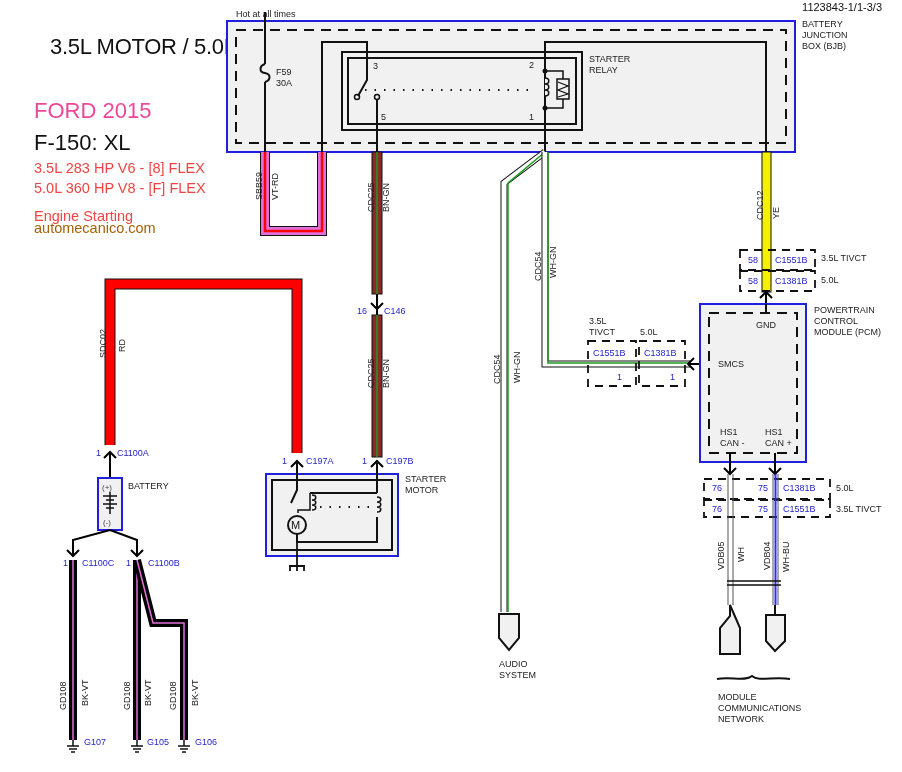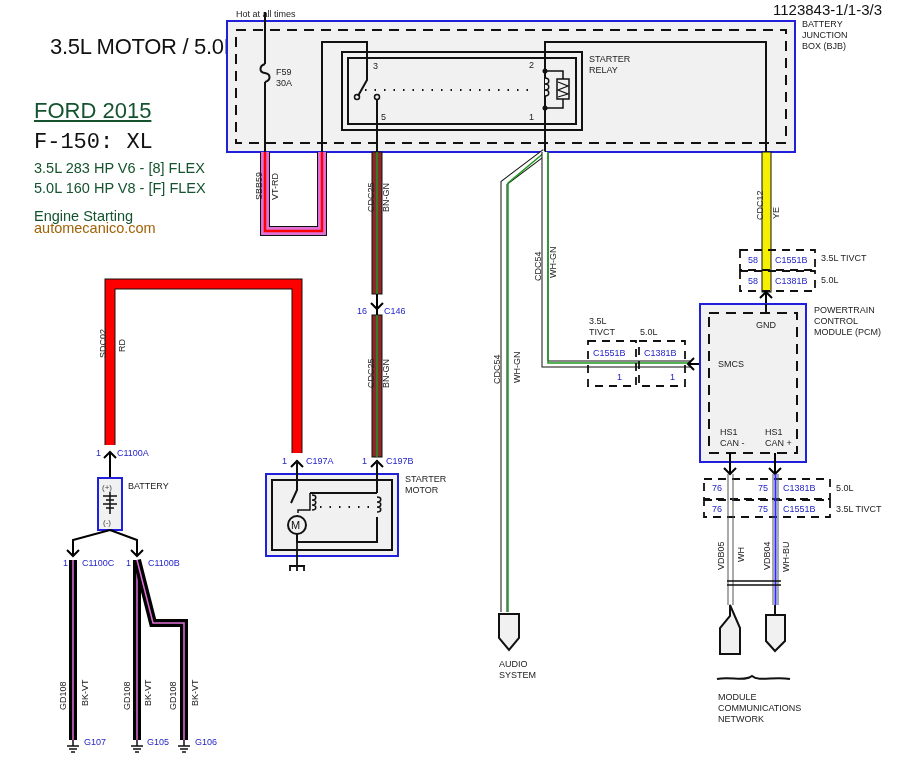--- a/index.html
+++ b/index.html
@@ -1,37 +1,37 @@
 <!DOCTYPE html>
 <html><head>
 <meta charset="utf-8">
 <style>
   html, body { margin:0; padding:0; background:#ffffff; }
   body { width:902px; height:772px; position:relative; overflow:hidden; font-family:"Liberation Sans", sans-serif; }
   .title-block { position:absolute; left:0; top:0; }
   .t-main { position:absolute; left:50px; top:34px; font-size:22px; color:#111; white-space:nowrap; letter-spacing:-0.3px; }
-  .t-make { position:absolute; left:34px; top:98px; font-size:22px; color:#14532d; white-space:nowrap;text-decoration:underline; }
-  .t-model { position:absolute; left:34px; top:130px; font-size:22px; color:#111; white-space:nowrap;font-family:Liberation Mono, monospace; }
-  .t-eng { position:absolute; left:34px; font-size:14.5px; color:#14532d; white-space:nowrap; }
+  .t-make { position:absolute; left:34px; top:98px; font-size:22px; color:#ec4899; white-space:nowrap; }
+  .t-model { position:absolute; left:34px; top:130px; font-size:22px; color:#111; white-space:nowrap; }
+  .t-eng { position:absolute; left:34px; font-size:14.5px; color:#ef4444; white-space:nowrap; }
   .t-site { position:absolute; left:34px; top:220px; font-size:14.5px; color:#a16207; white-space:nowrap; }
-  .doc-id { position:absolute; right:20px; top:1px; font-size:15px; color:#111; white-space:nowrap; }
+  .doc-id { position:absolute; right:20px; top:1px; font-size:11px; color:#111; white-space:nowrap; }
   svg text { font-family:"Liberation Sans", sans-serif; }
   .lbl { font-size:9px; fill:#222; }
   .blu { font-size:9px; fill:#2424c8; }
   .wlbl { font-size:9px; fill:#222; }
 </style>
 </head>
 <body>
 
 <div class="title-block">
   <div class="t-main">3.5L MOTOR / 5.0L</div>
   <div class="t-make">FORD 2015</div>
   <div class="t-model">F-150: XL</div>
   <div class="t-eng" style="top:160px">3.5L 283 HP V6 - [8] FLEX</div>
-  <div class="t-eng" style="top:180px">5.0L 160 HP V8 - [F]  FLEX</div>
+  <div class="t-eng" style="top:180px">5.0L 360 HP V8 - [F]  FLEX</div>
   <div class="t-eng" style="top:208px">Engine Starting</div>
   <div class="t-site">automecanico.com</div>
 </div>
 <div class="doc-id">1123843-1/1-3/3</div>
 
 <svg width="902" height="772" viewBox="0 0 902 772" style="position:absolute;left:0;top:0" xmlns="http://www.w3.org/2000/svg">
   <defs>
     <marker id="arr" viewBox="0 0 10 10" refX="5" refY="5" markerWidth="6" markerHeight="6" orient="auto">
         <path d="M0,0 L5,5 L0,10" fill="none" stroke="#000" stroke-width="2"></path>
       </marker>

